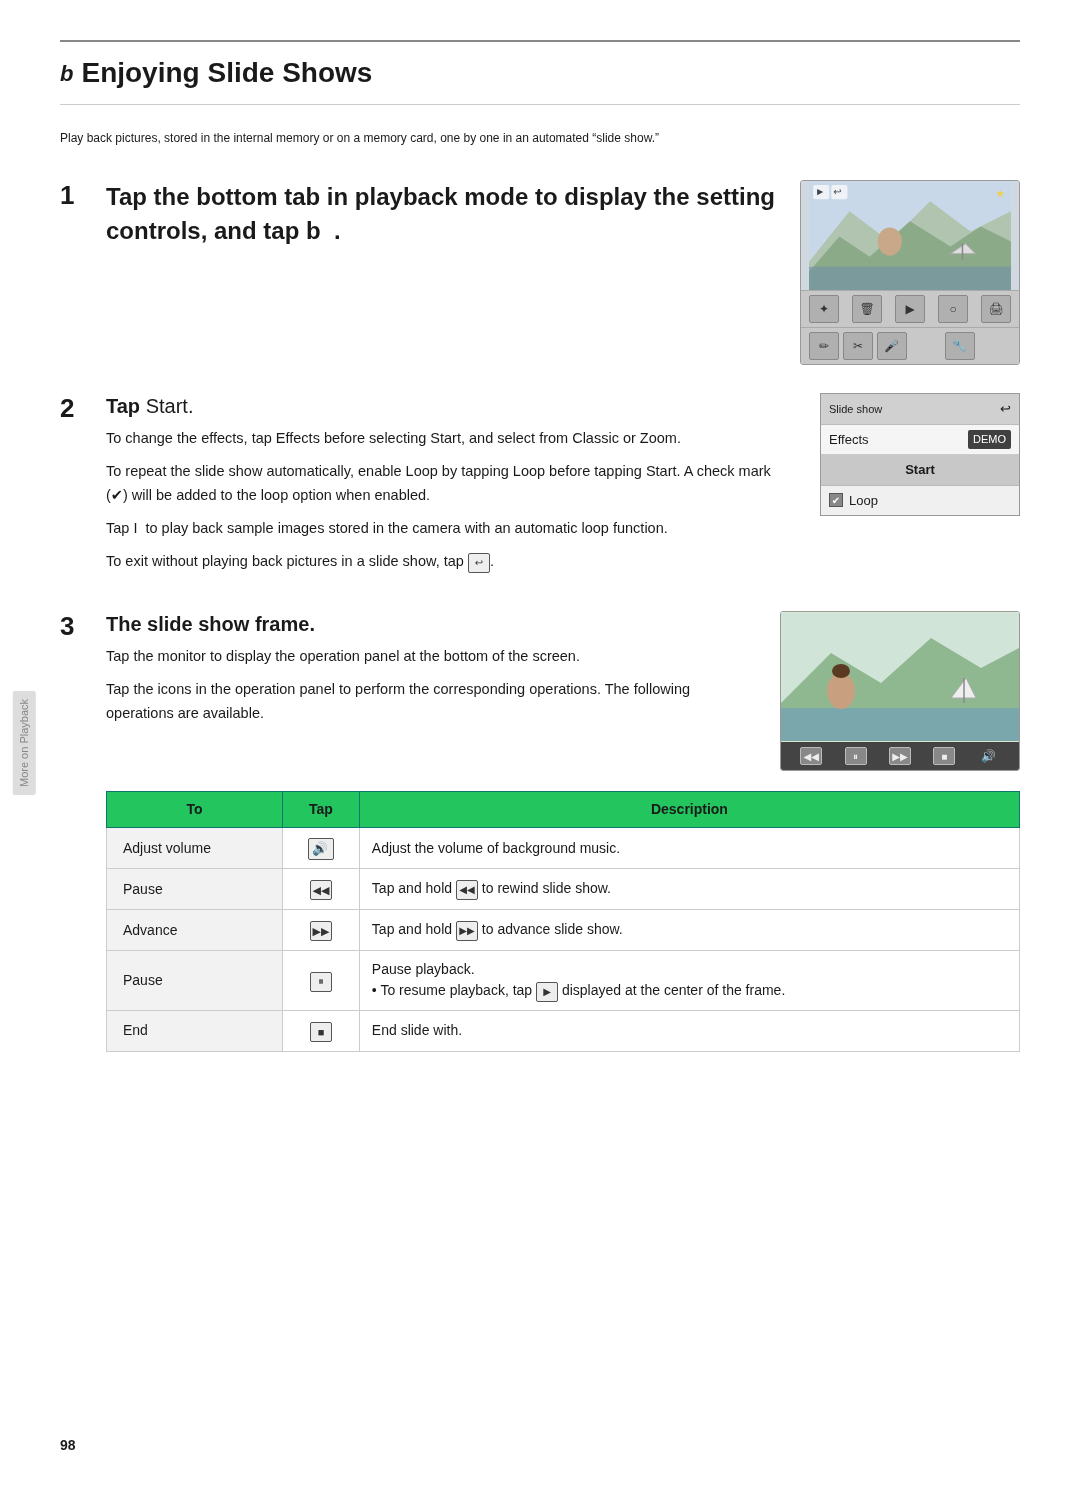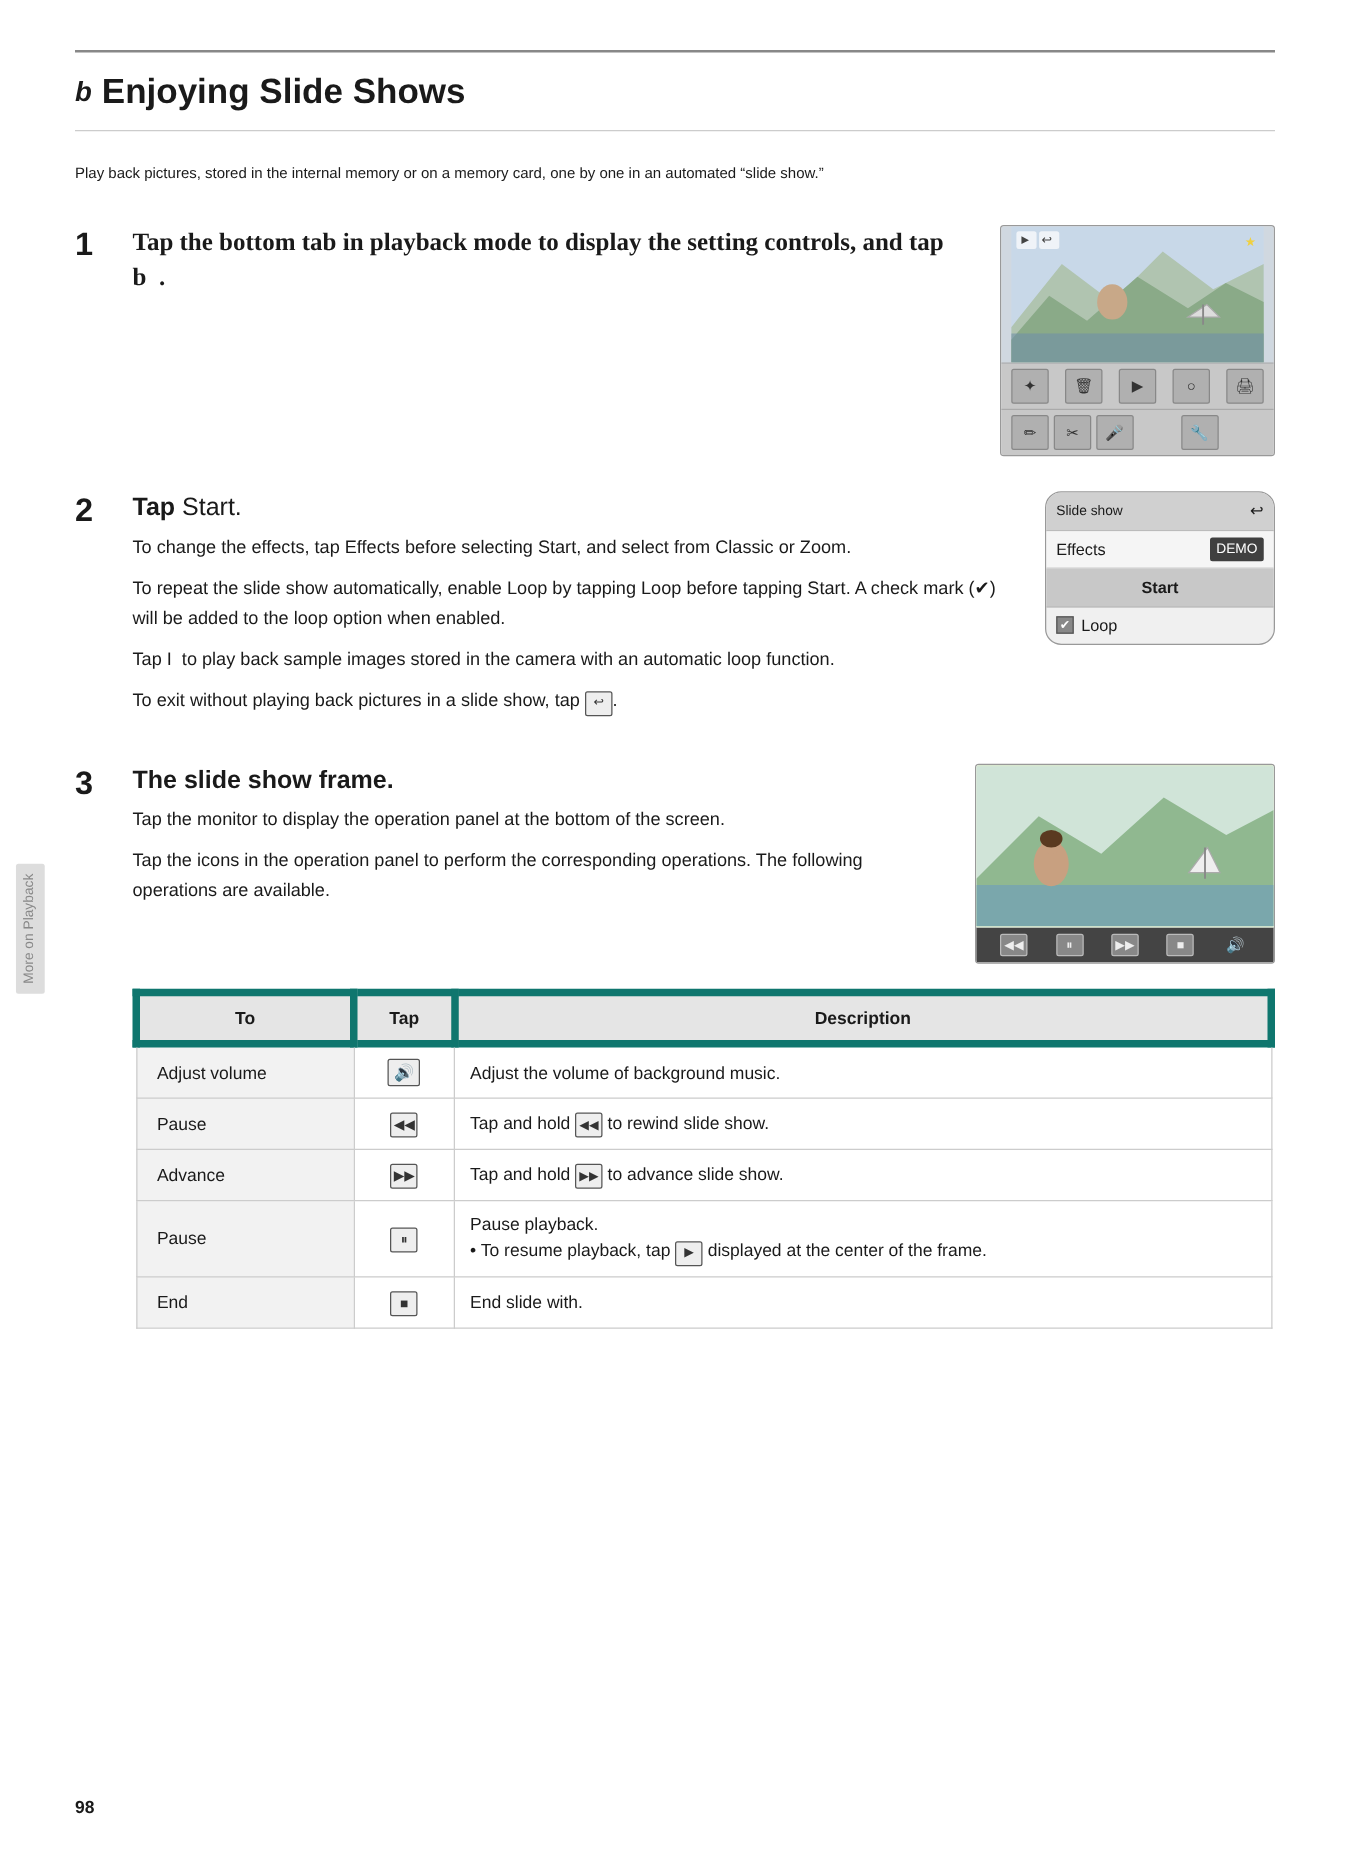--- a/index.html
+++ b/index.html
@@ -123,24 +123,24 @@
     .camera-icons-row2 {
       display: flex;
       justify-content: flex-start;
       gap: 4px;
       padding: 4px 8px;
       background: #c8c8c8;
     }
 
     
     .slideshow-menu {
-      width: 184px;
+      width: 200px;
       border: 1.5px solid #999;
       background: #f0f0f0;
-      border-radius: 13px;
+      border-radius: 0;
       overflow: hidden;
       font-size: 13px;
     }
     .slideshow-menu-header {
       background: #d0d0d0;
       text-align: center;
       padding: 5px 8px;
       font-size: 13px;
       border-bottom: 1px solid #bbb;
       display: flex;
@@ -235,22 +235,22 @@
     }
 
     
     .operations-table {
       width: 100%;
       border-collapse: collapse;
       font-size: 14px;
       margin-top: 20px;
     }
     .operations-table th {
-      background: #e5e5e5;
-      border: 6px solid #0f766e;
+      background: #22c55e;
+      border: 1px solid #0f766e;
       padding: 7px 12px;
       font-weight: bold;
       text-align: center;
     }
     .operations-table td {
       border: 1px solid #ccc;
       padding: 8px 12px;
       vertical-align: middle;
     }
     .operations-table td:first-child {
@@ -301,25 +301,24 @@
     
     .scene-illustration {
       width: 100%;
       height: 100%;
     }
 
     .bold { font-weight: normal; }
 
     
     .step1-heading {
-      font-size: 20px;
+      font-size: 24px;
       font-weight: 900;
       line-height: 1.4;
       margin-bottom: 22px;
-      font-family: Liberation Serif, serif;
     }
   </style>
 </head>
 <body>
 
 <div class="sidebar-label">More on Playback</div>
 
 <div class="page-header">
   <span class="header-icon">b</span>
   <span class="header-title">Enjoying Slide Shows</span>

